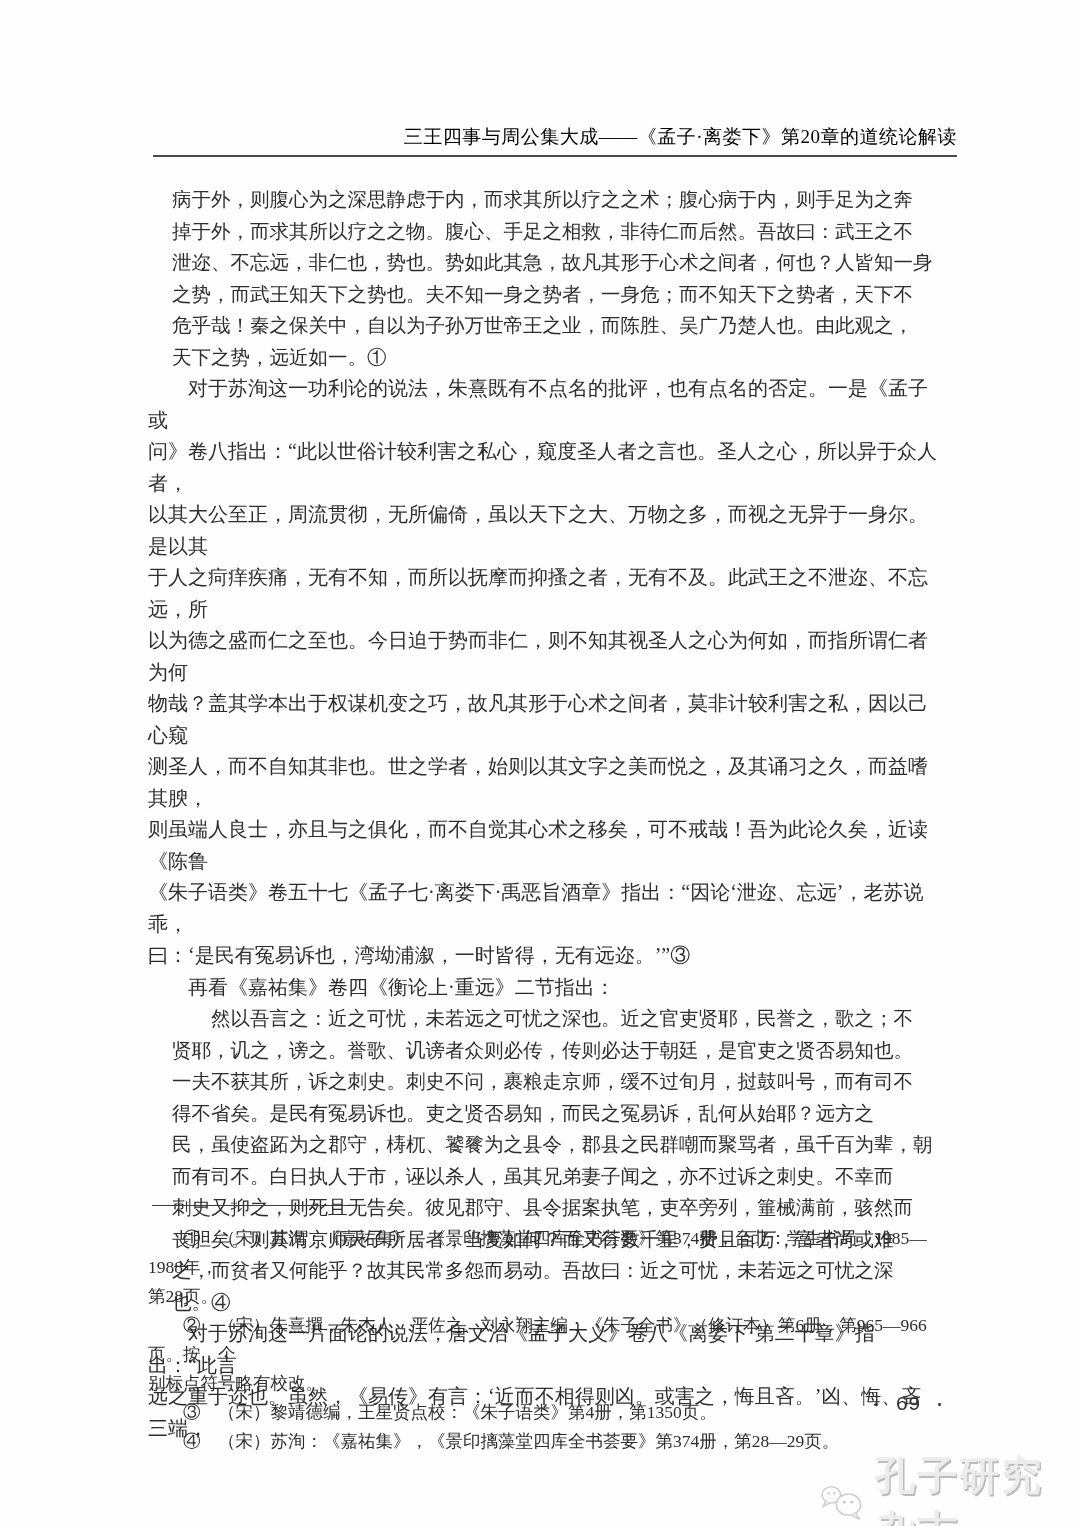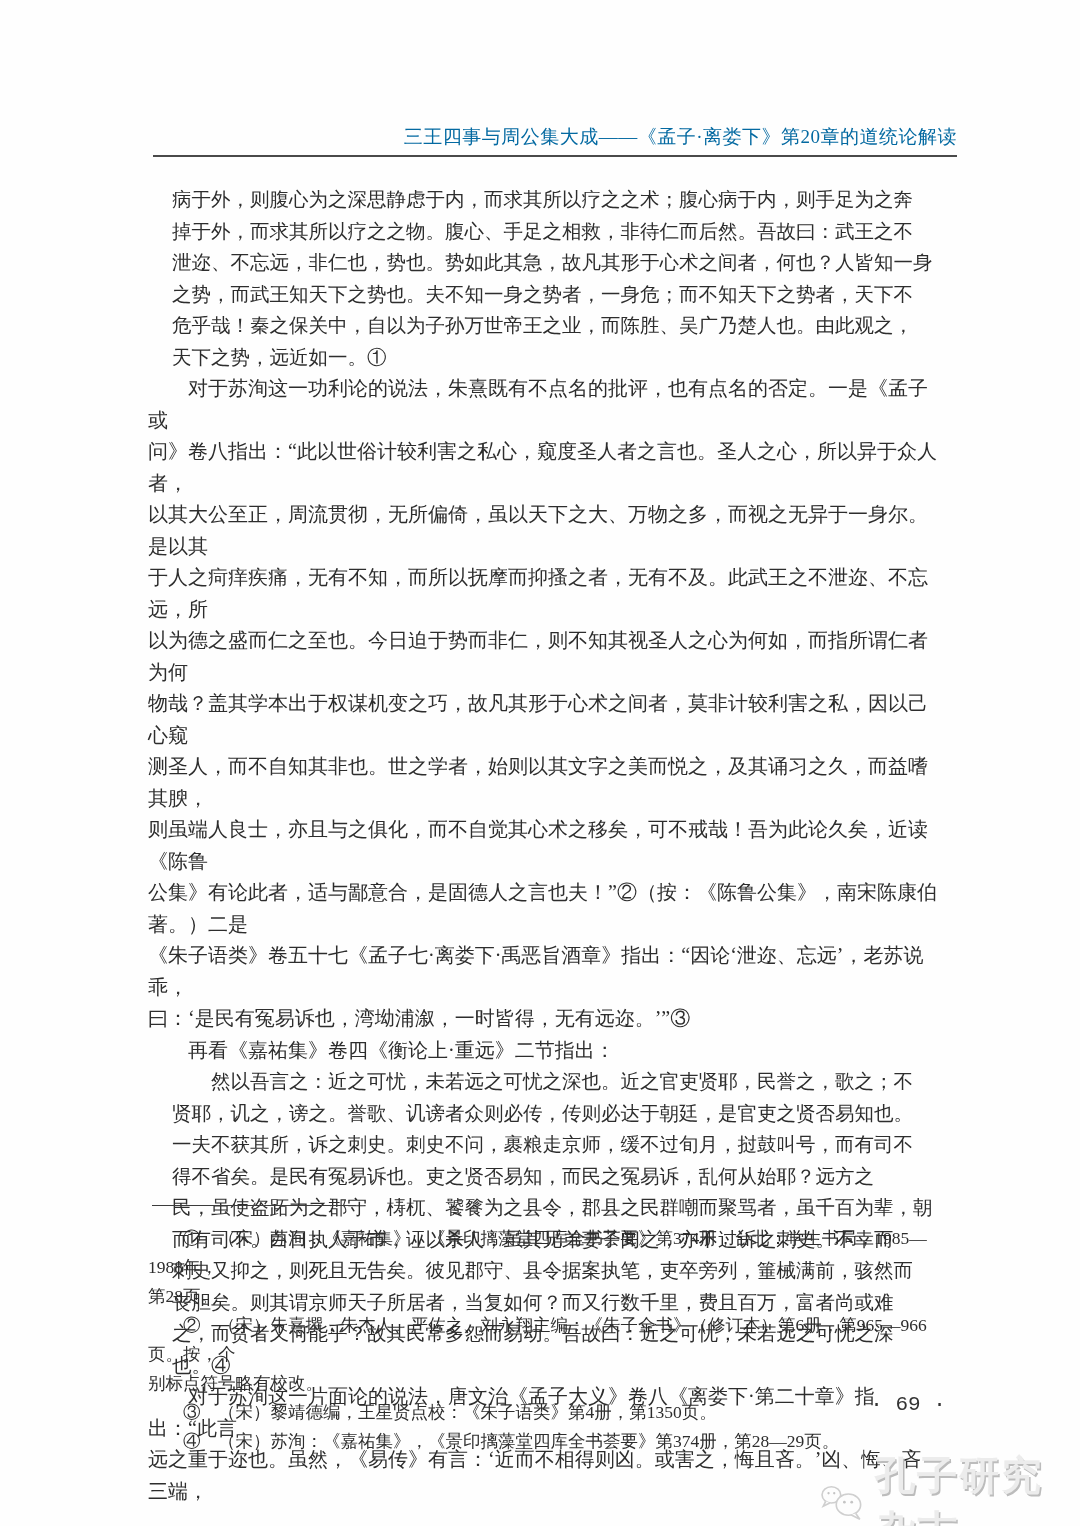--- a/index.html
+++ b/index.html
@@ -4,21 +4,21 @@
 <style>
   html,body { margin:0; padding:0; background:#ffffff; }
   .page {
     position:relative; width:1080px; height:1526px;
     background:#fefefe; overflow:hidden;
     font-family:"Liberation Serif","DejaVu Serif",serif;
     color:#2d2d2d;
   }
   .running-head {
     position:absolute; top:124px; left:153px; width:804px;
-    text-align:right; font-size:19px; color:#0369a1; letter-spacing:0.5px;
+    text-align:right; font-size:19px; color:#000000; letter-spacing:0.5px;
   }
   .head-rule {
     position:absolute; top:155px; left:153px; width:804px;
     border-top:2px solid #4a4a4a;
   }
   .body-col { position:absolute; top:184px; left:148px; width:792px; }
   .para  { font-size:20px;   line-height:31.5px; }
   .bq    { font-size:19.5px; line-height:31.5px; margin-left:24px; }
   .line  { white-space:pre-wrap; }
   .fn-rule {
@@ -66,21 +66,20 @@
       </div>
     <div class="para">
         <div class="line">　　对于苏洵这一功利论的说法，朱熹既有不点名的批评，也有点名的否定。一是《孟子或</div>
         <div class="line">问》卷八指出：“此以世俗计较利害之私心，窥度圣人者之言也。圣人之心，所以异于众人者，</div>
         <div class="line">以其大公至正，周流贯彻，无所偏倚，虽以天下之大、万物之多，而视之无异于一身尔。是以其</div>
         <div class="line">于人之疴痒疾痛，无有不知，而所以抚摩而抑搔之者，无有不及。此武王之不泄迩、不忘远，所</div>
         <div class="line">以为德之盛而仁之至也。今日迫于势而非仁，则不知其视圣人之心为何如，而指所谓仁者为何</div>
         <div class="line">物哉？盖其学本出于权谋机变之巧，故凡其形于心术之间者，莫非计较利害之私，因以己心窥</div>
         <div class="line">测圣人，而不自知其非也。世之学者，始则以其文字之美而悦之，及其诵习之久，而益嗜其腴，</div>
         <div class="line">则虽端人良士，亦且与之俱化，而不自觉其心术之移矣，可不戒哉！吾为此论久矣，近读《陈鲁</div>
-        <div class="line">公集》有论此者，适与鄙意合，是固德人之言也夫！”②（按：《陈鲁公集》，南宋陈康伯著。）二是</div>
         <div class="line">《朱子语类》卷五十七《孟子七·离娄下·禹恶旨酒章》指出：“因论‘泄迩、忘远’，老苏说乖，</div>
         <div class="line">曰：‘是民有冤易诉也，湾坳浦溆，一时皆得，无有远迩。’”③</div>
       </div>
     <div class="para">
         <div class="line">　　再看《嘉祐集》卷四《衡论上·重远》二节指出：</div>
       </div>
     <div class="bq">
         <div class="line">　　然以吾言之：近之可忧，未若远之可忧之深也。近之官吏贤耶，民誉之，歌之；不</div>
         <div class="line">贤耶，讥之，谤之。誉歌、讥谤者众则必传，传则必达于朝廷，是官吏之贤否易知也。</div>
         <div class="line">一夫不获其所，诉之刺史。刺史不问，裹粮走京师，缓不过旬月，挝鼓叫号，而有司不</div>

